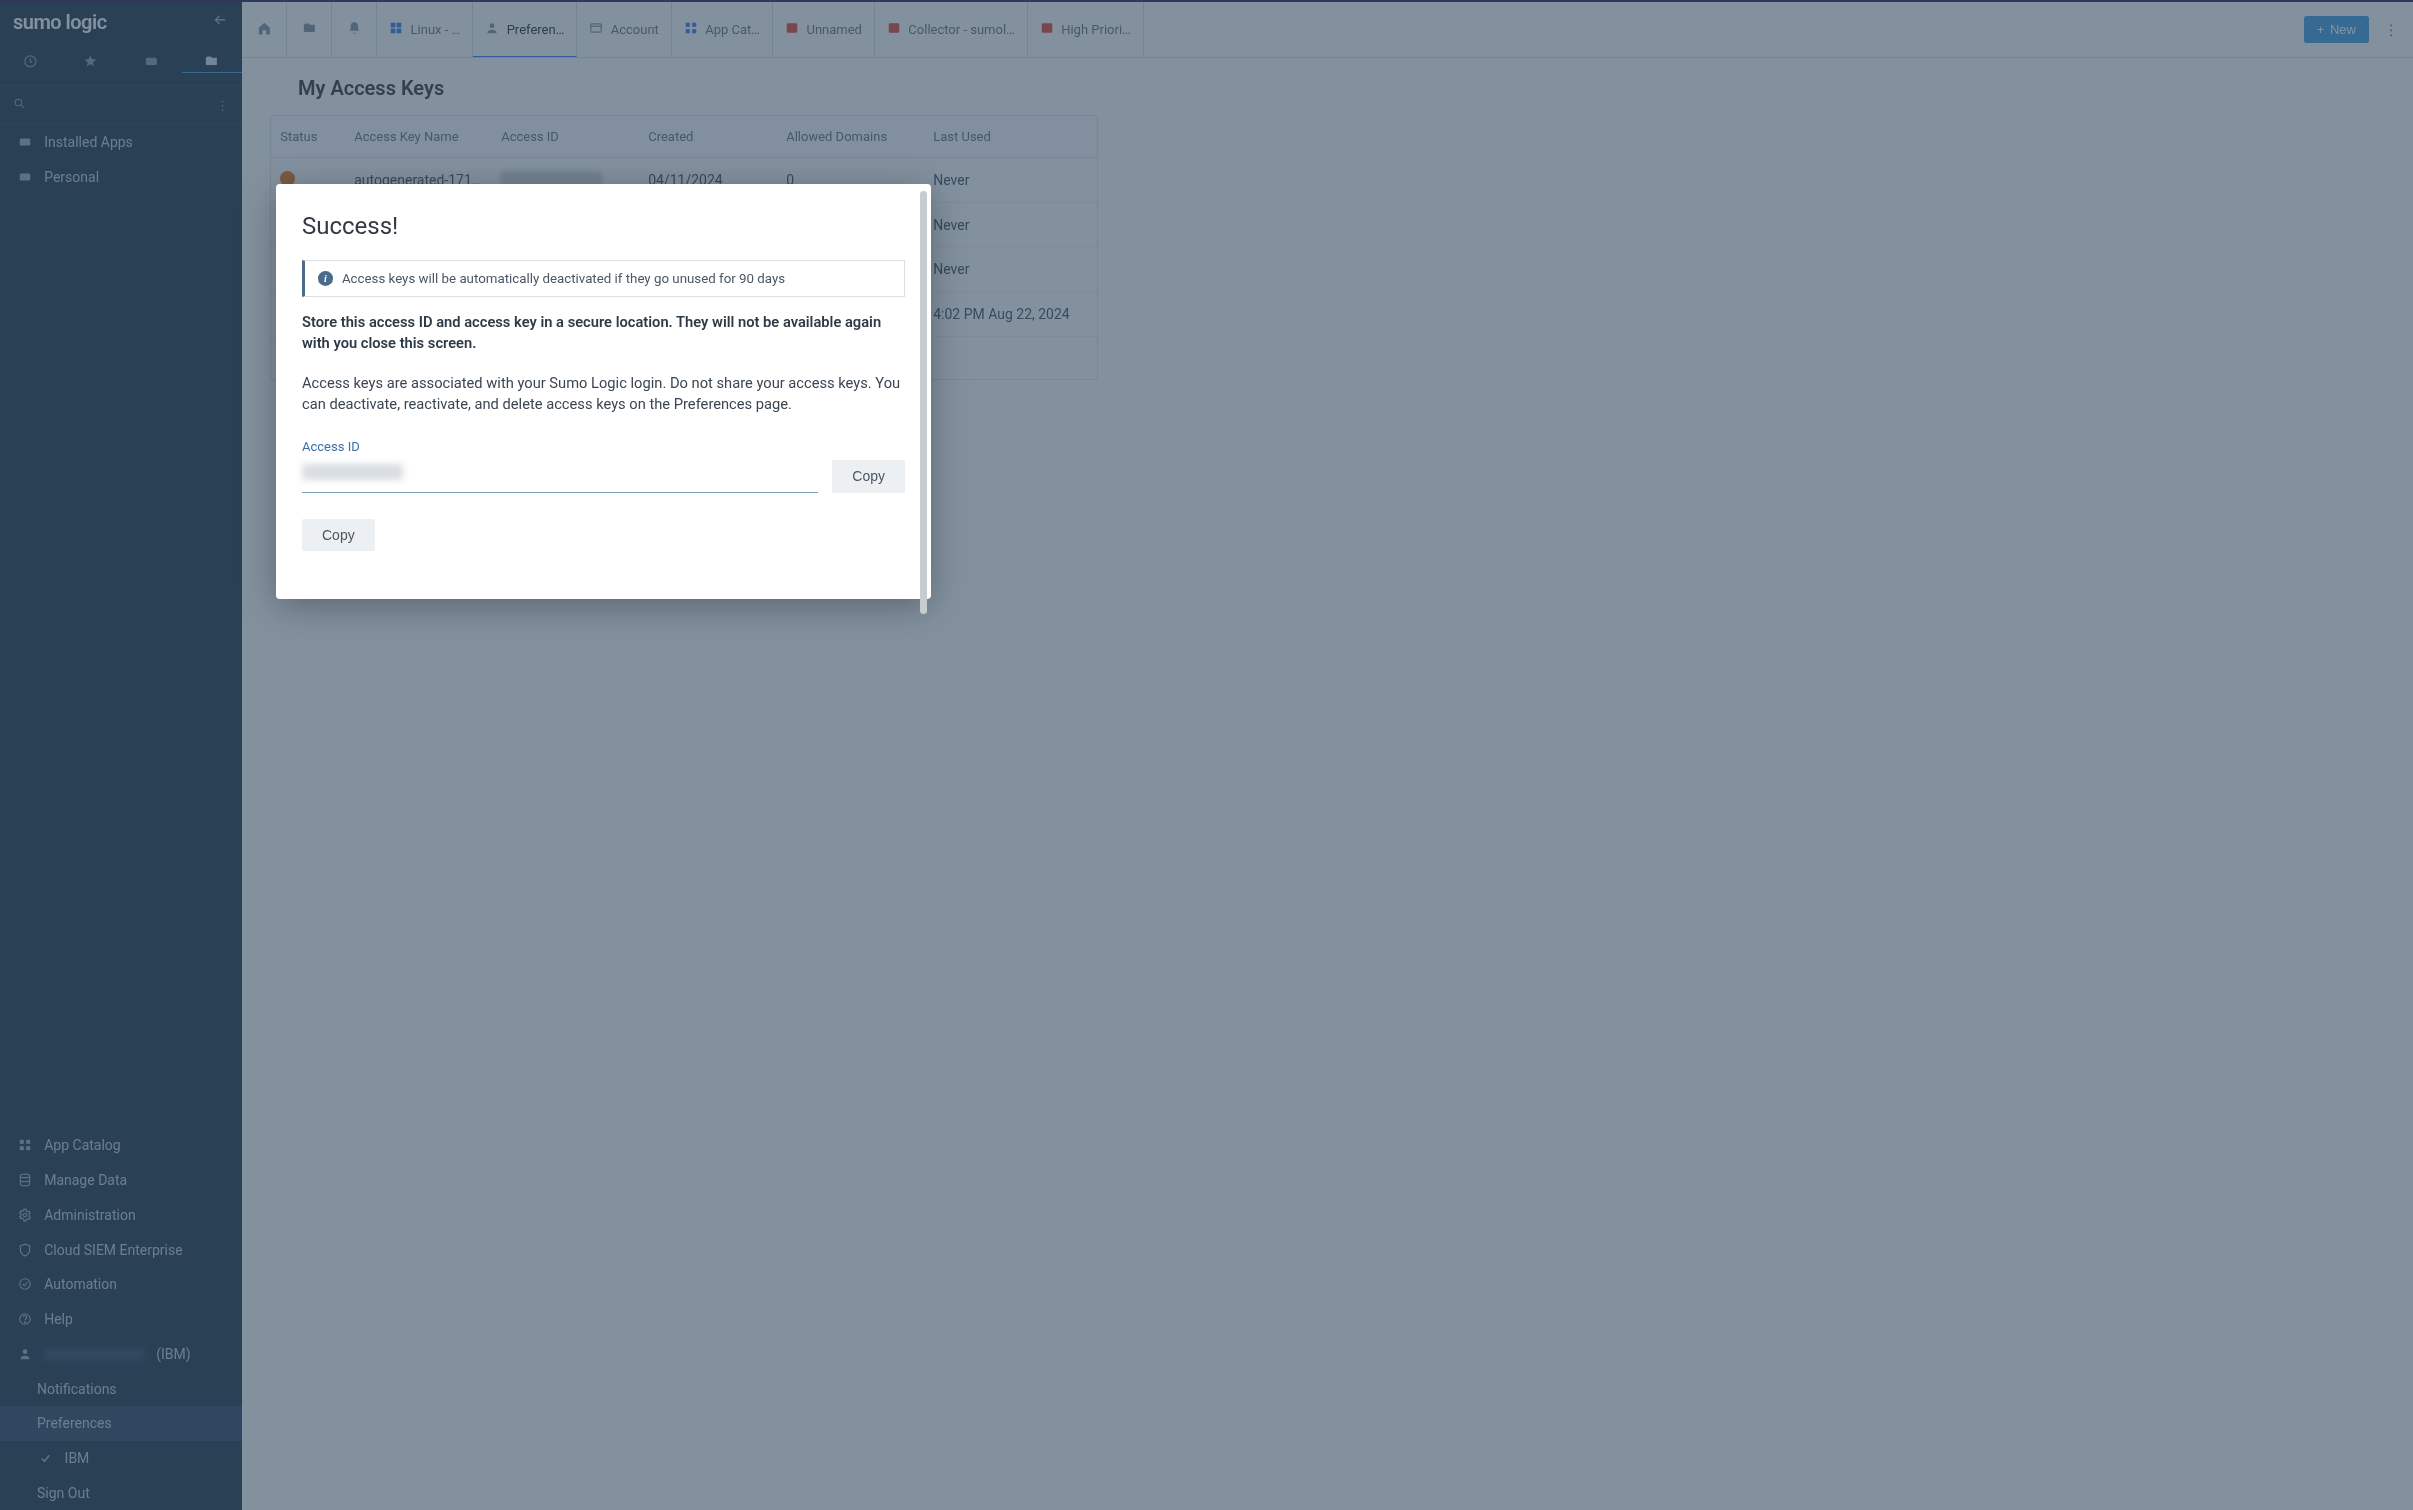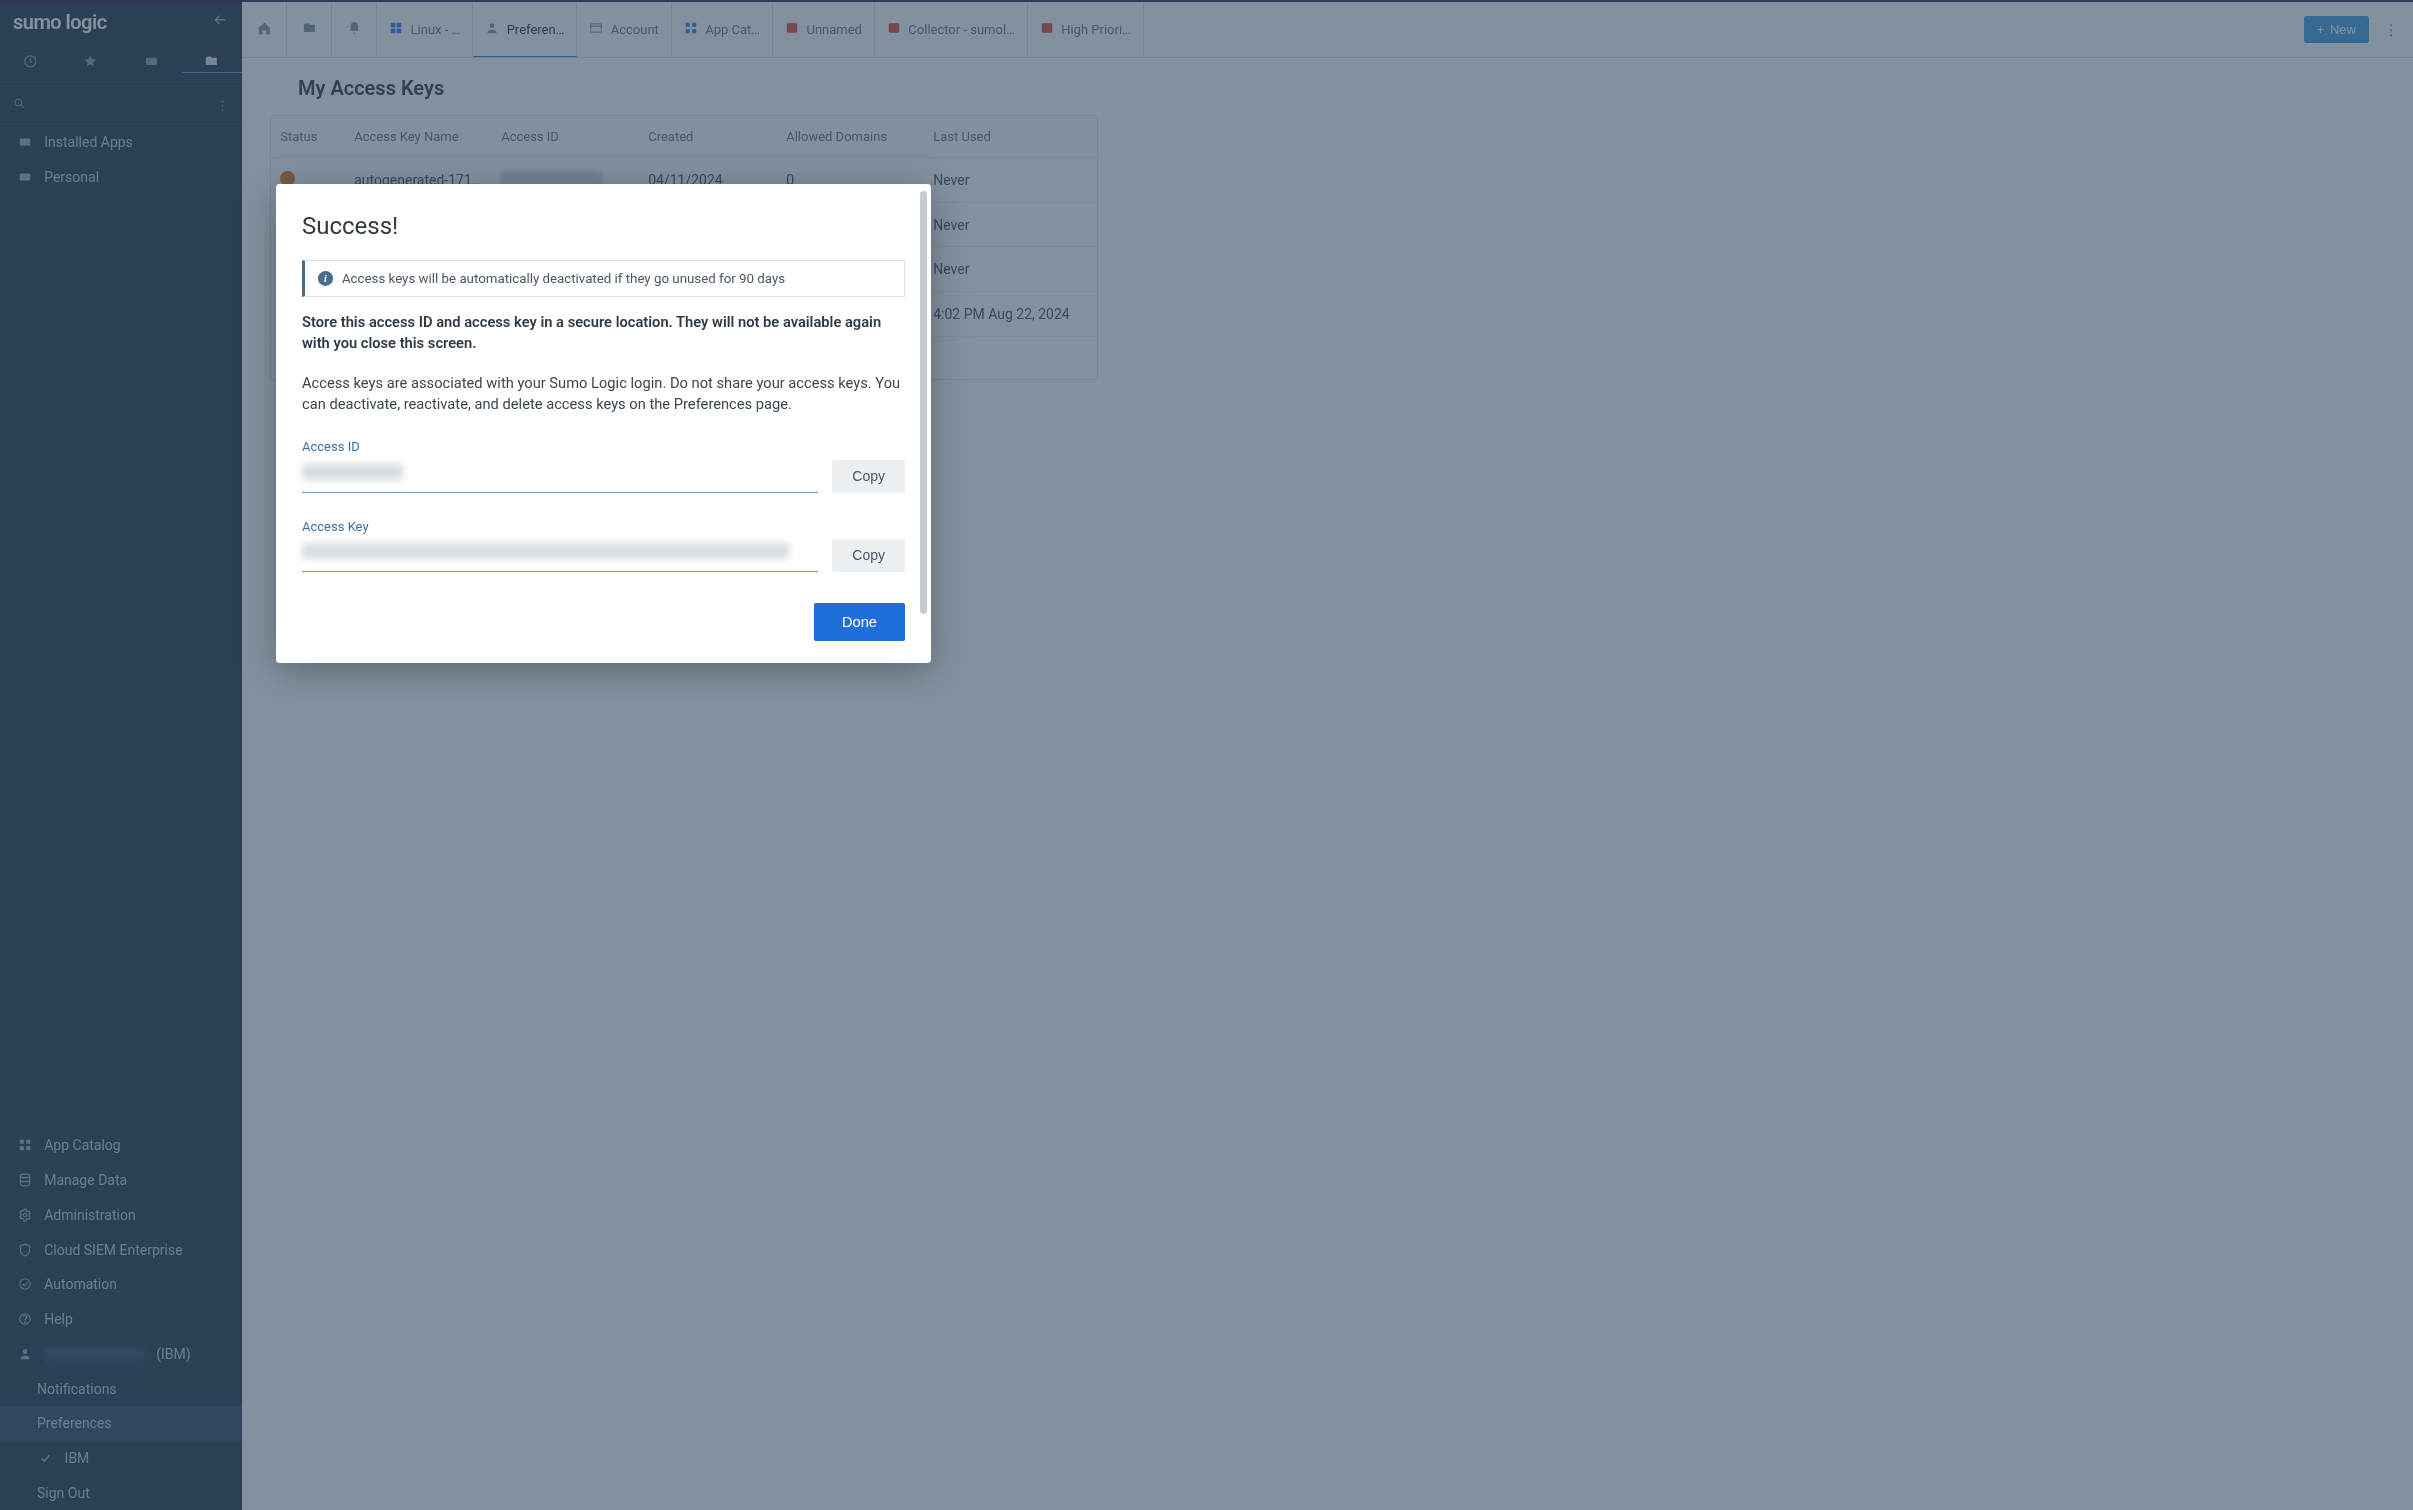--- a/index.html
+++ b/index.html
@@ -675,28 +675,19 @@
         <div class="field-block">
           <div class="field-label">Access ID</div>
           <div class="field-value">
             <span class="field-blur" style="width:101px"></span>
           </div>
         </div>
         <button class="copy-btn">Copy</button>
       </div>
 
       <div class="field-row">
-        <div class="field-block">
-          <div class="field-label">Access Key</div>
-          <div class="field-value">
-            <span class="field-blur" style="width:487px"></span>
-          </div>
-        </div>
         <button class="copy-btn">Copy</button>
       </div>
 
-      <div class="modal-footer">
-        <button class="done-btn">Done</button>
-      </div>
     </div>
   </div>
 </div>
 
 
 </body></html>

